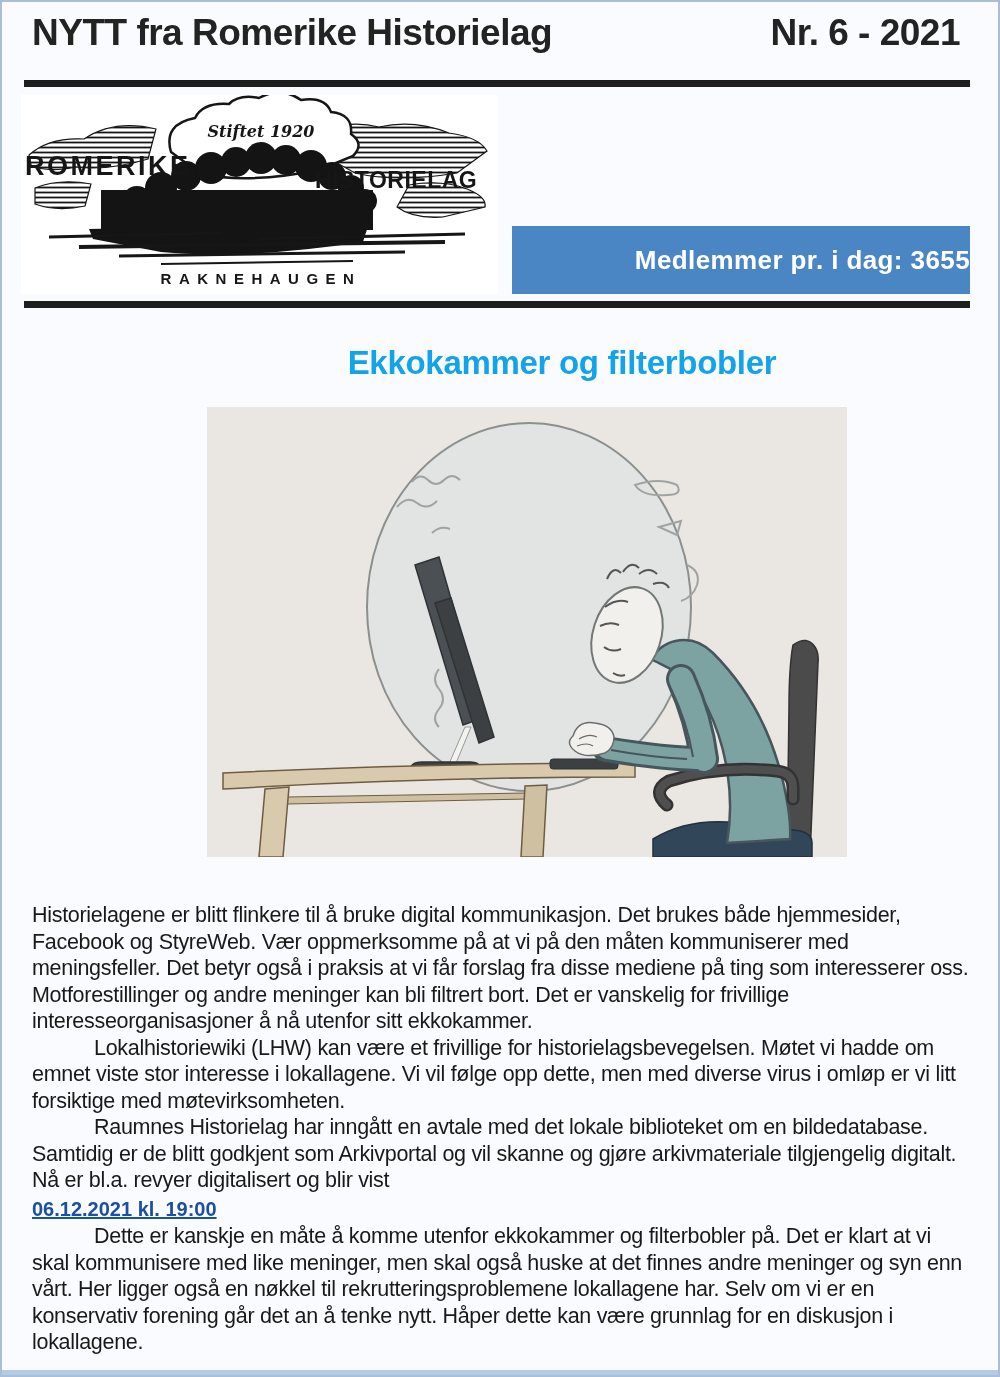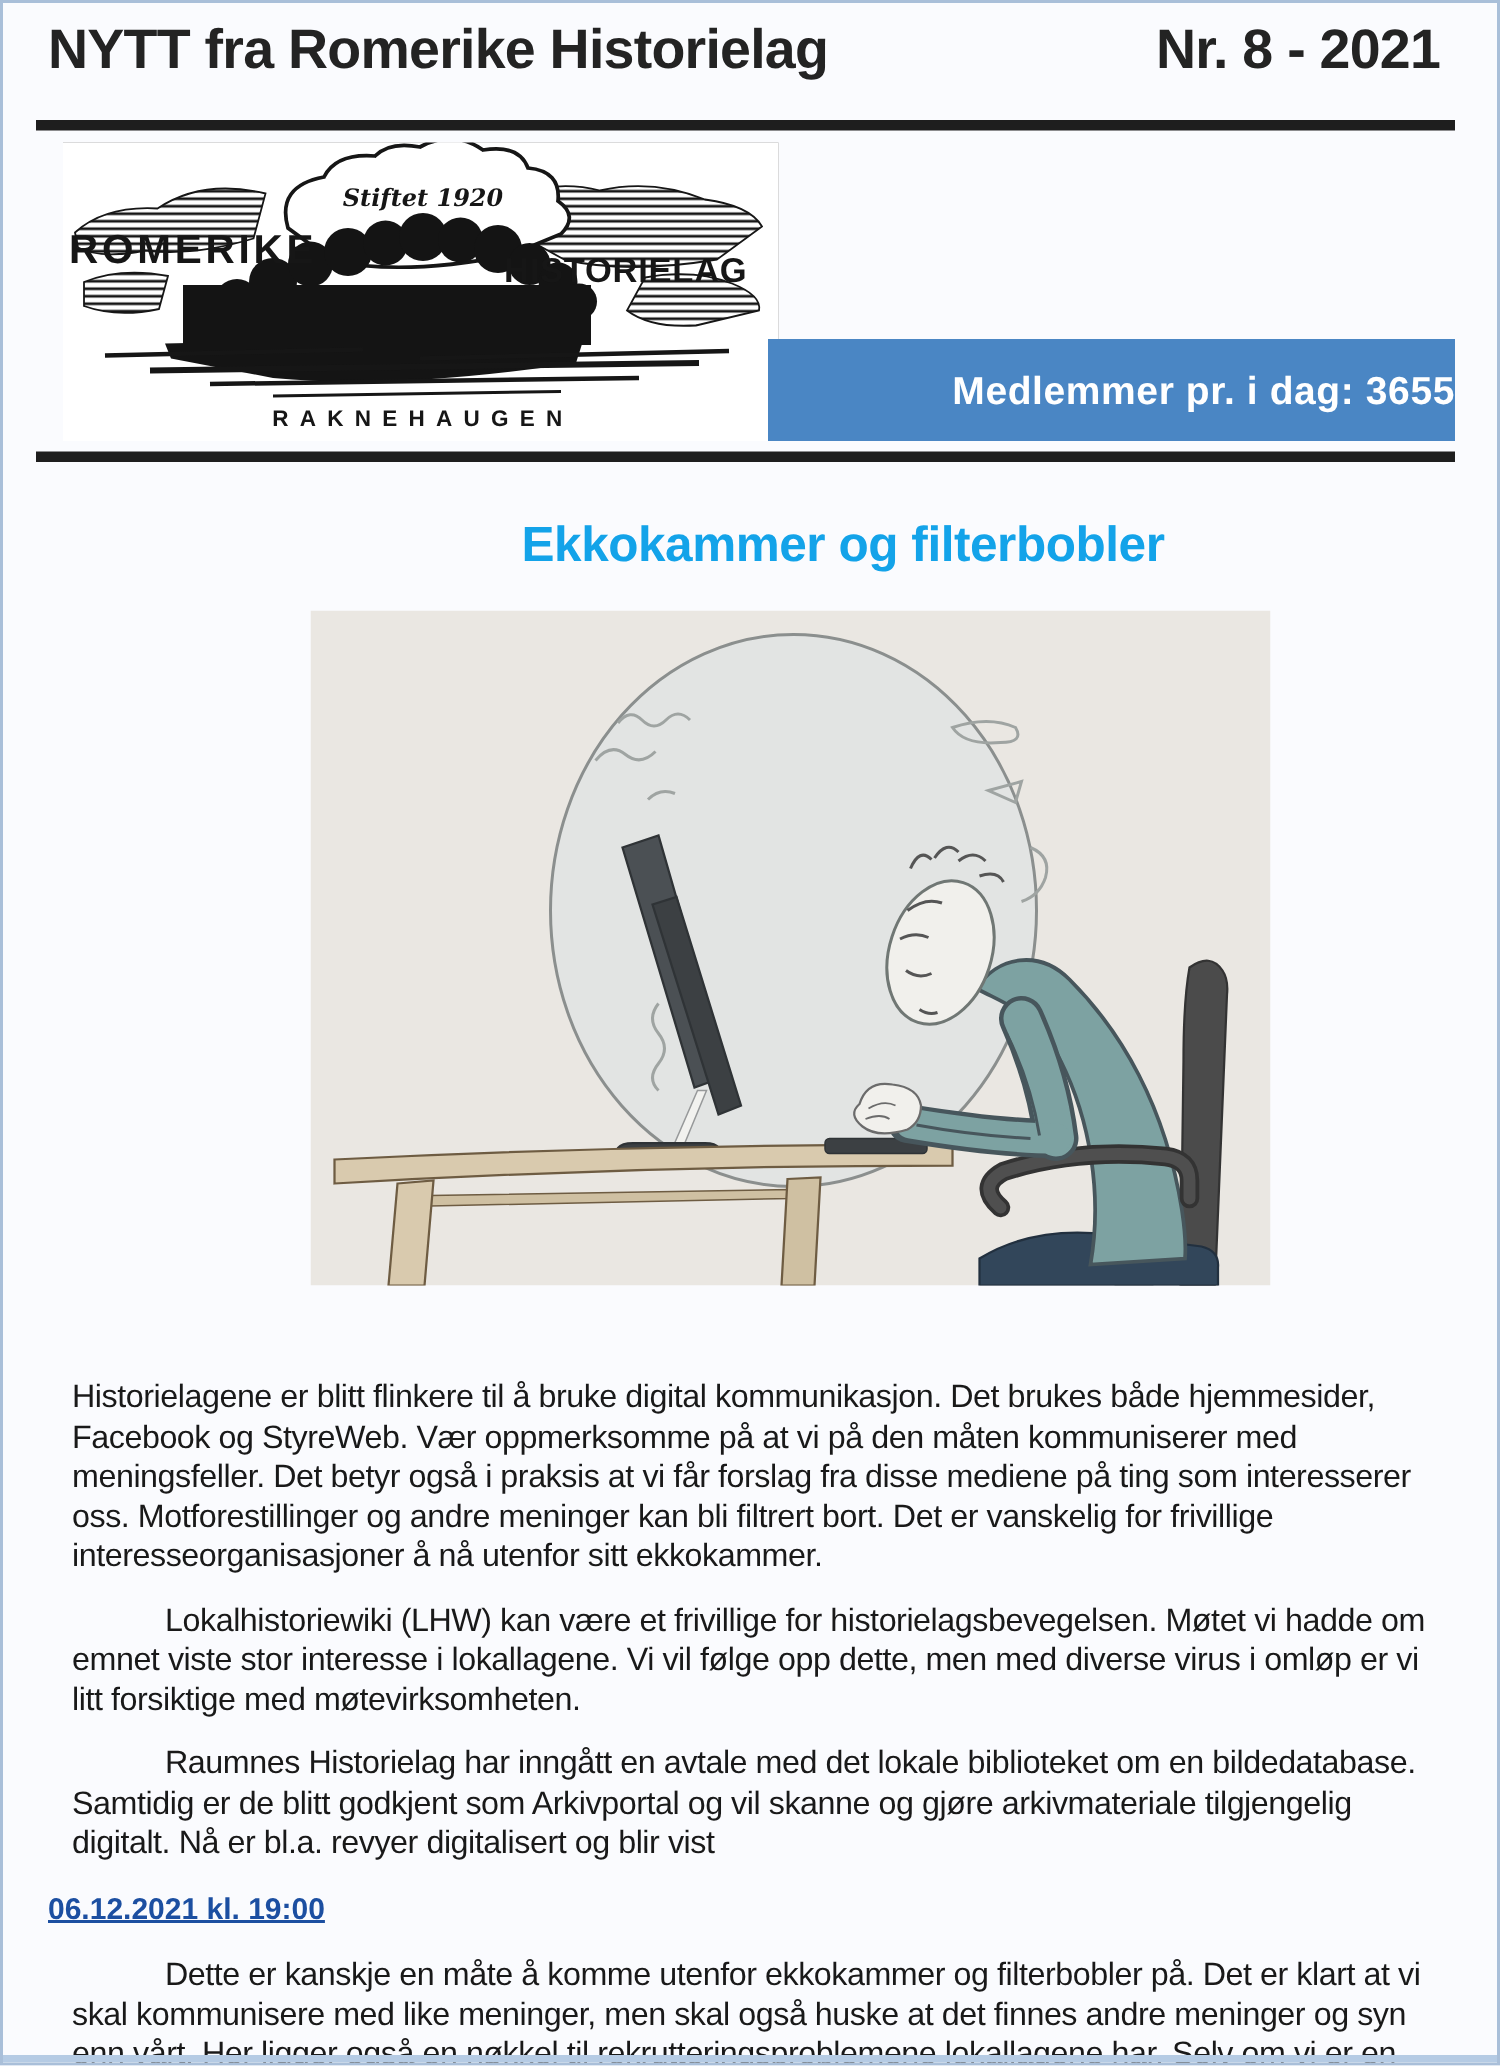--- a/index.html
+++ b/index.html
@@ -16,48 +16,48 @@
   
   .masthead { position:absolute; top:10px; left:30px; right:38px;
     display:flex; justify-content:space-between; align-items:flex-start; }
   .masthead .title, .masthead .issue {
     font-size:37px; font-weight:700; letter-spacing:-0.5px; color:#232323;
     font-family:"Liberation Sans", sans-serif; white-space:nowrap; }
   .rule { position:absolute; left:22px; width:946px; height:7px; background:#1e1e1e; }
   .rule1 { top:78px; }
   .rule2 { top:299px; }
   
-  .logo-box { position:absolute; left:40px; top:93px; width:477px; height:199px; background:#a3a3a3; }
+  .logo-box { position:absolute; left:19px; top:93px; width:477px; height:199px; background:#14b8a6; }
   
   .about { position:absolute; left:598px; top:95px; width:380px;
     font-size:22.5px; line-height:29px; color:#161616; }
   
   .member-banner { position:absolute; left:510px; top:224px; width:458px; height:68px;
     background:#4a86c4; display:flex; align-items:center; justify-content:flex-end; }
   .member-banner span { color:#ffffff; font-weight:700; font-size:26px; letter-spacing:0.4px; }
   
   .article-heading { position:absolute; left:120px; top:342px; width:880px;
     text-align:center; font-size:33px; font-weight:700; color:#13a3e9; letter-spacing:-0.3px; }
   .illustration { position:absolute; left:205px; top:405px; width:640px; height:450px; }
   .body-text { position:absolute; left:30px; top:900px; width:941px;
     font-size:21.5px; line-height:26.5px; letter-spacing:-0.3px; color:#191919; }
-  .body-text p { margin:16px; }
+  .body-text p { margin:0; }
   .body-text p.indent { text-indent:62px; }
   .event-link { display:inline-block; margin:2px 0 1px 0;
     font-size:20px; font-weight:700; color:#1c4fa1; text-decoration:underline; letter-spacing:0; }
   .footer-strip { position:absolute; left:0; right:0; bottom:0; height:5px; background:#b5cbe4; }
 </style>
 </head>
 <body>
 
 <div class="page">
 
   <div class="masthead">
     <div class="title">NYTT fra Romerike Historielag</div>
-    <div class="issue">Nr. 8 - 2021</div>
+    <div class="issue">Nr. 6 - 2021</div>
   </div>
   <div class="rule rule1"></div>
 
   <div class="logo-box">
     <svg width="477" height="199" viewBox="0 0 477 199">
       <defs>
         <pattern id="hatch" width="8" height="5" patternUnits="userSpaceOnUse">
           <rect width="8" height="5" fill="#ffffff"></rect>
           <rect y="1.6" width="8" height="1.8" fill="#161616"></rect>
         </pattern>

